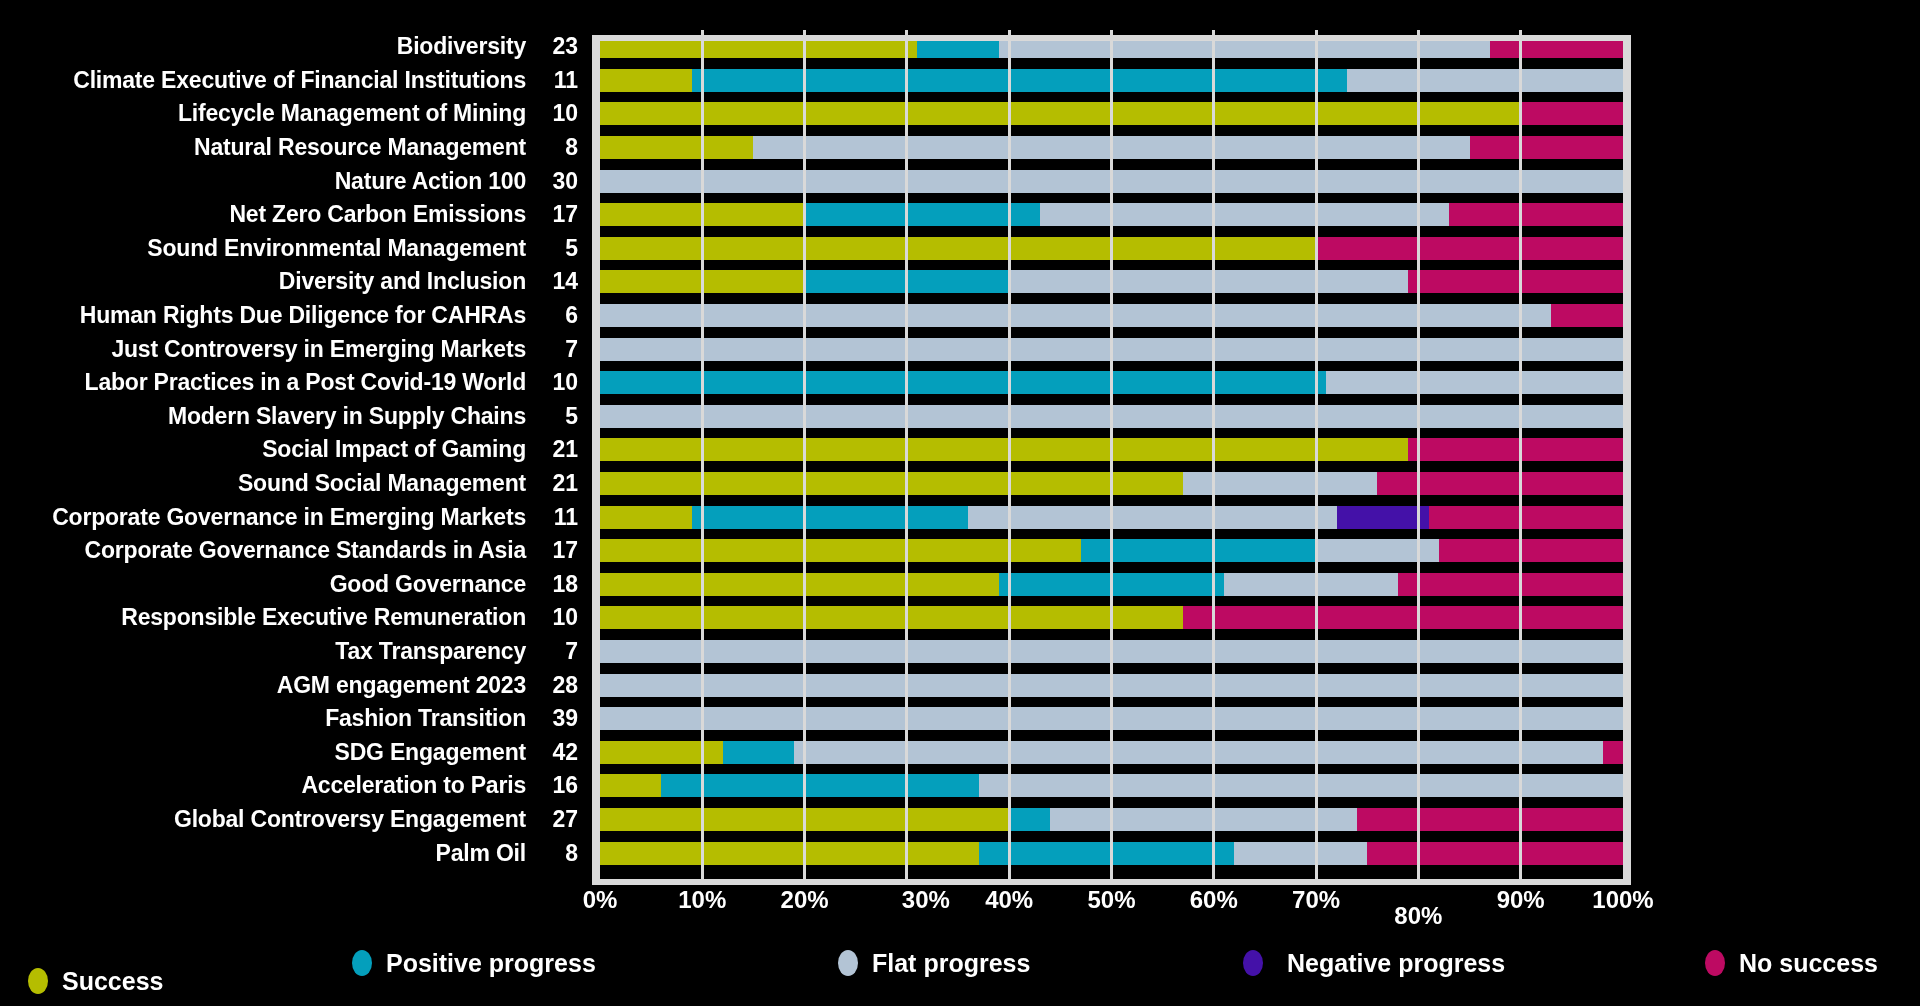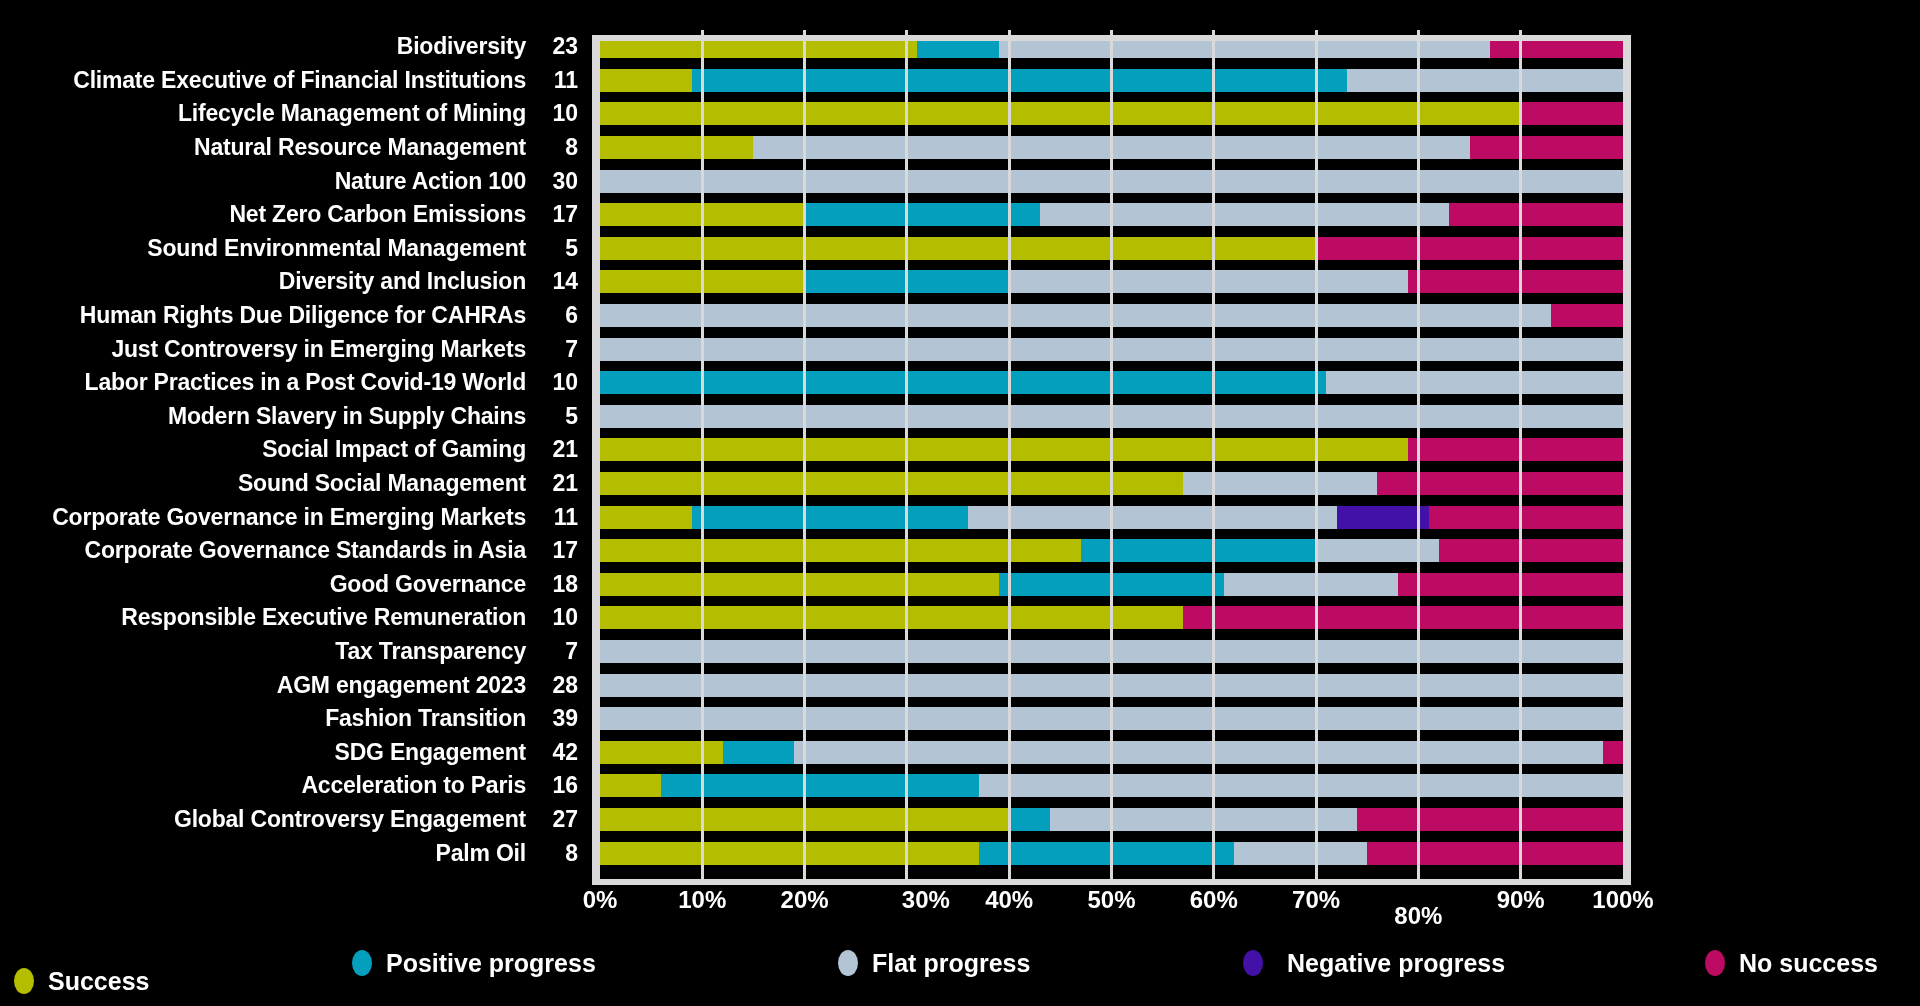--- a/index.html
+++ b/index.html
@@ -424,21 +424,21 @@
       <div class="x-tick-label" style="left: 409.2px;">40%</div>
       <div class="x-tick-label" style="left: 511.5px;">50%</div>
       <div class="x-tick-label" style="left: 613.8px;">60%</div>
       <div class="x-tick-label" style="left: 716.1px;">70%</div>
       <div class="x-tick-label" style="left: 818.4px; margin-top: 16px;">80%</div>
       <div class="x-tick-label" style="left: 920.7px;">90%</div>
       <div class="x-tick-label" style="left: 1023px;">100%</div>
     </div>
 
   <div class="legend" id="legend">
-      <div class="legend-item" style="position: absolute; left: 14px; margin-top: 36px;">
+      <div class="legend-item" style="position: absolute; left: 28px; margin-top: 36px;">
         <span class="legend-dot" style="background: rgb(181, 189, 0);"></span>
         <span class="legend-label">Success</span>
       </div>
       <div class="legend-item" style="position: absolute; left: 352px;">
         <span class="legend-dot" style="background: rgb(4, 159, 188);"></span>
         <span class="legend-label">Positive progress</span>
       </div>
       <div class="legend-item" style="position: absolute; left: 838px;">
         <span class="legend-dot" style="background: rgb(179, 196, 213);"></span>
         <span class="legend-label">Flat progress</span>

